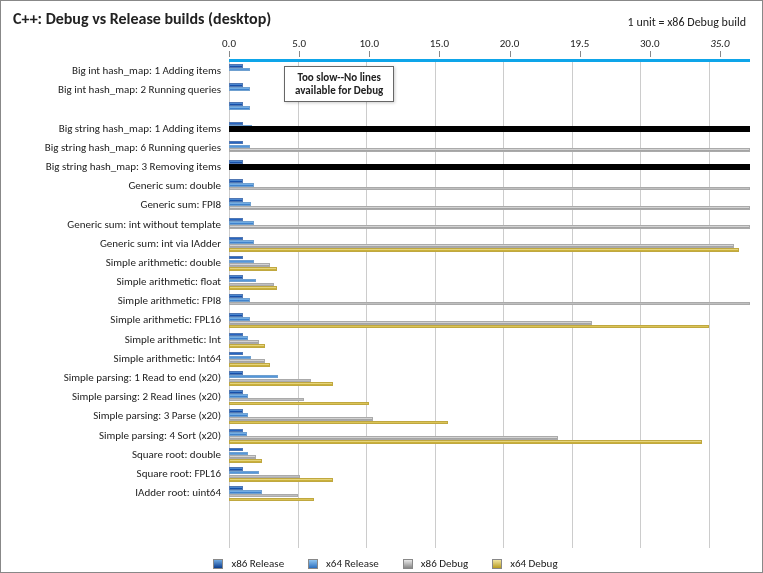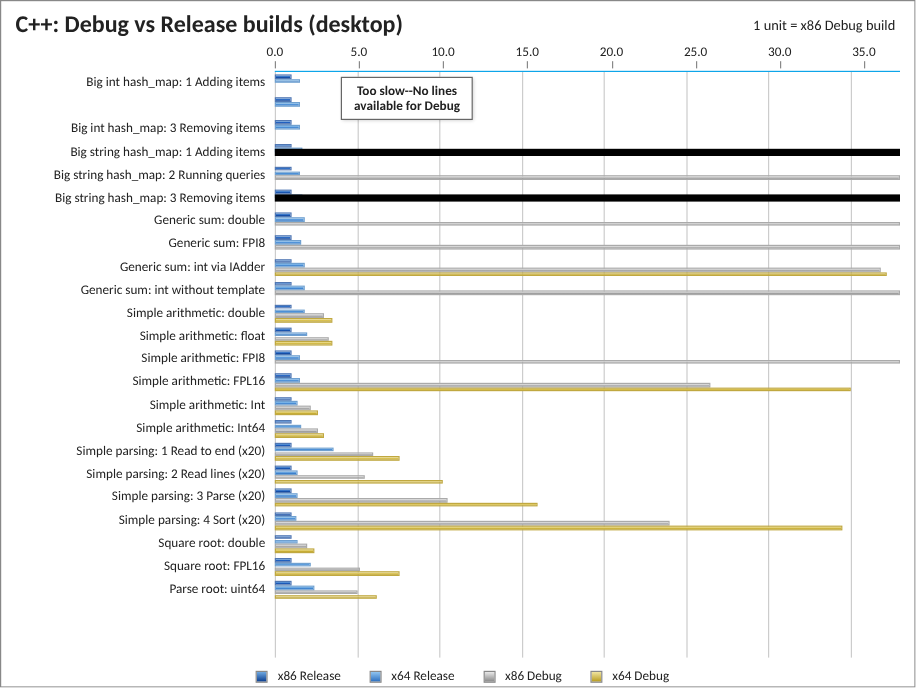--- a/index.html
+++ b/index.html
@@ -1,22 +1,22 @@
 <!DOCTYPE html>
 <html><head>
 <meta charset="utf-8">
 <style>
   html,body{margin:0;padding:0;background:#fff;font-family:Calibri,Arial,sans-serif;}
   .frame{width:763px;height:573px;position:relative;box-sizing:border-box;border:1px solid #888;}
-  .title{position:absolute;left:12px;top:8px;font-size:20px;font-weight:bold;color:#222;}
+  .title{position:absolute;left:12px;top:8px;font-size:16px;font-weight:bold;color:#222;}
   .unit{position:absolute;right:16px;top:14px;font-size:12px;color:#222;}
   .axis{position:absolute;left:228px;right:0;top:36px;height:16px;}
   .tick{position:absolute;top:0;font-size:11px;color:#222;transform:translateX(-50%);}
   .tickline{position:absolute;top:14px;width:1px;height:6px;background:#888;}
-  .plot{position:absolute;left:228px;right:12px;top:58px;bottom:24px;border-top:1px solid #0ea5e9;}
+  .plot{position:absolute;left:228px;right:12px;top:58px;bottom:24px;border-top:3px solid #0ea5e9;}
   .grid{position:absolute;top:0;bottom:0;width:1px;background:#ccc;}
   .row{position:relative;height:19.2px;}
   .label{position:absolute;right:100%;margin-right:8px;top:2px;font-size:11px;color:#222;white-space:nowrap;}
   .bars{position:absolute;left:0;right:0;top:2px;bottom:2px;}
   .bar{position:absolute;height:3.6px;}
   .b0{top:0;background:linear-gradient(to bottom,#6fa8e0 0%,#1f5fbf 55%,#0a3d8f 100%);border:1px solid #5077b3;box-sizing:border-box;}
   .b1{top:3.8px;background:linear-gradient(to bottom,#8fc4f0 0%,#4f92d8 55%,#2c6fbf 100%);border:1px solid #6fa0d0;box-sizing:border-box;}
   .b2{top:7.6px;background:linear-gradient(to bottom,#e8e8e8 0%,#bbb 55%,#888 100%);border:1px solid #aaa;box-sizing:border-box;}
   .b3{top:11.4px;background:linear-gradient(to bottom,#f0e4a0 0%,#d8c050 55%,#b89c20 100%);border:1px solid #c0a840;box-sizing:border-box;}
   .overmark{background:#000 !important;border-color:#000 !important;height:6px !important;top:4px !important;}
@@ -38,66 +38,66 @@
       <div class="tick" style="left: 0%;">0.0</div>
       <div class="tickline" style="left: 0%;"></div>
       <div class="tick" style="left: 13.1579%;">5.0</div>
       <div class="tickline" style="left: 13.1579%;"></div>
       <div class="tick" style="left: 26.3158%;">10.0</div>
       <div class="tickline" style="left: 26.3158%;"></div>
       <div class="tick" style="left: 39.4737%;">15.0</div>
       <div class="tickline" style="left: 39.4737%;"></div>
       <div class="tick" style="left: 52.6316%;">20.0</div>
       <div class="tickline" style="left: 52.6316%;"></div>
-      <div class="tick" style="left: 65.7895%;">25.0</div>
+      <div class="tick" style="left: 65.7895%;">19.5</div>
       <div class="tickline" style="left: 65.7895%;"></div>
       <div class="tick" style="left: 78.9474%;">30.0</div>
       <div class="tickline" style="left: 78.9474%;"></div>
-      <div class="tick" style="left: 92.1053%;">35.0</div>
+      <div class="tick" style="left: 92.1053%; font-style: italic;">35.0</div>
       <div class="tickline" style="left: 92.1053%;"></div>
     </div>
   <div class="plot" id="plot">
       <div class="grid" style="left: 0%;"></div>
       <div class="grid" style="left: 13.1579%;"></div>
       <div class="grid" style="left: 26.3158%;"></div>
       <div class="grid" style="left: 39.4737%;"></div>
       <div class="grid" style="left: 52.6316%;"></div>
       <div class="grid" style="left: 65.7895%;"></div>
       <div class="grid" style="left: 78.9474%;"></div>
       <div class="grid" style="left: 92.1053%;"></div>
       <div class="row">
         <div class="label">Big int hash_map: 1 Adding items</div>
         <div class="bars">
           <div class="bar b0" style="left: 0px; width: 2.63158%;"></div>
           <div class="bar b1" style="left: 0px; width: 3.94737%;"></div>
         </div>
       </div>
       <div class="row">
-        <div class="bars">
-          <div class="bar b0" style="left: 0px; width: 2.63158%;"></div>
-          <div class="bar b1" style="left: 0px; width: 3.94737%;"></div>
-        </div>
-      </div>
-      <div class="row">
-        <div class="label">Big int hash_map: 3 Removing items</div>
+        <div class="label">Big int hash_map: 2 Running queries</div>
+        <div class="bars">
+          <div class="bar b0" style="left: 0px; width: 2.63158%;"></div>
+          <div class="bar b1" style="left: 0px; width: 3.94737%;"></div>
+        </div>
+      </div>
+      <div class="row">
         <div class="bars">
           <div class="bar b0" style="left: 0px; width: 2.63158%;"></div>
           <div class="bar b1" style="left: 0px; width: 3.94737%;"></div>
         </div>
       </div>
       <div class="row">
         <div class="label">Big string hash_map: 1 Adding items</div>
         <div class="bars">
           <div class="bar b0" style="left: 0px; width: 2.63158%;"></div>
           <div class="bar b1" style="left: 0px; width: 4.47368%;"></div>
           <div class="bar overmark" style="left: 0px; width: 100%;"></div>
         </div>
       </div>
       <div class="row">
-        <div class="label">Big string hash_map: 2 Running queries</div>
+        <div class="label">Big string hash_map: 6 Running queries</div>
         <div class="bars">
           <div class="bar b0" style="left: 0px; width: 2.63158%;"></div>
           <div class="bar b1" style="left: 0px; width: 3.94737%;"></div>
           <div class="bar b2" style="left: 0px; width: 100%;"></div>
         </div>
       </div>
       <div class="row">
         <div class="label">Big string hash_map: 3 Removing items</div>
         <div class="bars">
           <div class="bar b0" style="left: 0px; width: 2.63158%;"></div>
@@ -115,34 +115,34 @@
       </div>
       <div class="row">
         <div class="label">Generic sum: FPI8</div>
         <div class="bars">
           <div class="bar b0" style="left: 0px; width: 2.63158%;"></div>
           <div class="bar b1" style="left: 0px; width: 4.21053%;"></div>
           <div class="bar b2" style="left: 0px; width: 100%;"></div>
         </div>
       </div>
       <div class="row">
+        <div class="label">Generic sum: int without template</div>
+        <div class="bars">
+          <div class="bar b0" style="left: 0px; width: 2.63158%;"></div>
+          <div class="bar b1" style="left: 0px; width: 4.73684%;"></div>
+          <div class="bar b2" style="left: 0px; width: 100%;"></div>
+        </div>
+      </div>
+      <div class="row">
         <div class="label">Generic sum: int via IAdder</div>
         <div class="bars">
           <div class="bar b0" style="left: 0px; width: 2.63158%;"></div>
           <div class="bar b1" style="left: 0px; width: 4.73684%;"></div>
           <div class="bar b2" style="left: 0px; width: 96.8421%;"></div>
           <div class="bar b3" style="left: 0px; width: 97.8947%;"></div>
-        </div>
-      </div>
-      <div class="row">
-        <div class="label">Generic sum: int without template</div>
-        <div class="bars">
-          <div class="bar b0" style="left: 0px; width: 2.63158%;"></div>
-          <div class="bar b1" style="left: 0px; width: 4.73684%;"></div>
-          <div class="bar b2" style="left: 0px; width: 100%;"></div>
         </div>
       </div>
       <div class="row">
         <div class="label">Simple arithmetic: double</div>
         <div class="bars">
           <div class="bar b0" style="left: 0px; width: 2.63158%;"></div>
           <div class="bar b1" style="left: 0px; width: 4.73684%;"></div>
           <div class="bar b2" style="left: 0px; width: 7.89474%;"></div>
           <div class="bar b3" style="left: 0px; width: 9.21053%;"></div>
         </div>
@@ -239,21 +239,21 @@
       <div class="row">
         <div class="label">Square root: FPL16</div>
         <div class="bars">
           <div class="bar b0" style="left: 0px; width: 2.63158%;"></div>
           <div class="bar b1" style="left: 0px; width: 5.78947%;"></div>
           <div class="bar b2" style="left: 0px; width: 13.6842%;"></div>
           <div class="bar b3" style="left: 0px; width: 20%;"></div>
         </div>
       </div>
       <div class="row">
-        <div class="label">Parse root: uint64</div>
+        <div class="label">IAdder root: uint64</div>
         <div class="bars">
           <div class="bar b0" style="left: 0px; width: 2.63158%;"></div>
           <div class="bar b1" style="left: 0px; width: 6.31579%;"></div>
           <div class="bar b2" style="left: 0px; width: 13.1579%;"></div>
           <div class="bar b3" style="left: 0px; width: 16.3158%;"></div>
         </div>
       </div>
       <div class="note" style="left: 55px; top: 4px;">
         <div>Too slow--No lines</div>
         <div>available for Debug</div>

